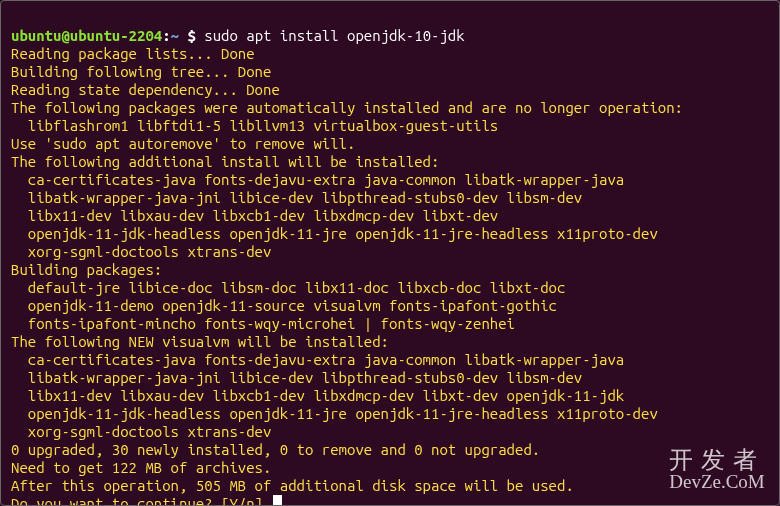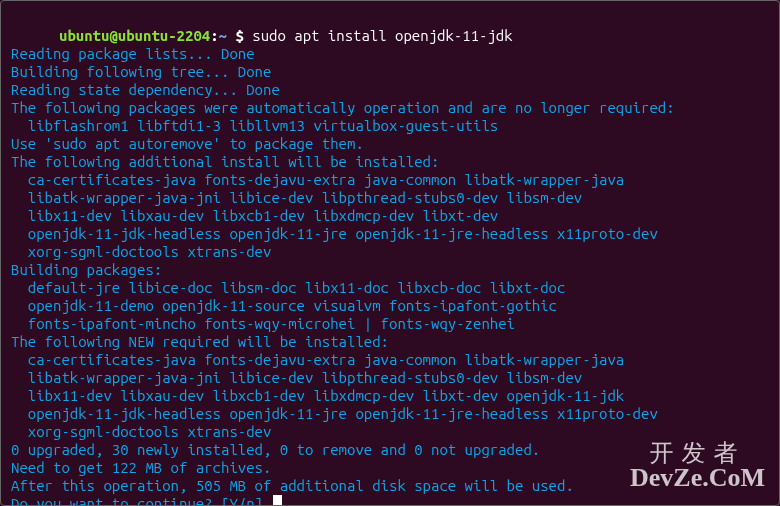--- a/index.html
+++ b/index.html
@@ -14,26 +14,26 @@
     overflow: hidden;
     position: relative;
     border-radius: 4px;
     border: 1px solid #666;
   }
   .terminal {
     padding: 8px 10px;
     white-space: pre;
     letter-spacing: 0;
   }
-  .prompt-user { color: #8ae234; font-weight: bold; margin-left: 48px; }
+  .prompt-user { color: #8ae234; font-weight: bold; }
   .prompt-sep { color: #ffffff; font-weight: bold; }
   .prompt-path { color: #729fcf; font-weight: bold; }
   .prompt-dollar { color: #ffffff; font-weight: bold; }
   .cmd { color: #ffffff; }
-  .out { color: #0ea5e9; }
+  .out { color: #fde047; }
   .cursor {
     display: inline-block;
     width: 9px;
     height: 16px;
     background: #ffffff;
     vertical-align: text-top;
     margin-left: 2px;
   }
   .watermark {
     position: absolute;
@@ -45,49 +45,48 @@
     pointer-events: none;
     line-height: 1;
   }
   .watermark .cn {
     font-size: 24px;
     letter-spacing: 8px;
     opacity: 0.85;
   }
   .watermark .en {
     font-family: Georgia, "Times New Roman", serif;
-    font-size: 26px;
+    font-size: 19px;
     letter-spacing: 0;
     opacity: 0.85;
-    font-weight: bold;
   }
   .watermark .en .d1 { text-transform: none; }
 </style>
 </head>
 <body>
 
 <div class="terminal">
-<span class="prompt-user">ubuntu@ubuntu-2204</span><span class="prompt-sep">:</span><span class="prompt-path">~</span><span class="prompt-dollar"> </span><span class="prompt-dollar">$</span> <span class="cmd">sudo apt install openjdk-11-jdk</span>
+<span class="prompt-user">ubuntu@ubuntu-2204</span><span class="prompt-sep">:</span><span class="prompt-path">~</span><span class="prompt-dollar"> </span><span class="prompt-dollar">$</span> <span class="cmd">sudo apt install openjdk-10-jdk</span>
 <span class="out">Reading package lists... Done</span>
 <span class="out">Building following tree... Done</span>
 <span class="out">Reading state dependency... Done</span>
-<span class="out">The following packages were automatically operation and are no longer required:</span>
-<span class="out">  libflashrom1 libftdi1-3 libllvm13 virtualbox-guest-utils</span>
-<span class="out">Use 'sudo apt autoremove' to package them.</span>
+<span class="out">The following packages were automatically installed and are no longer operation:</span>
+<span class="out">  libflashrom1 libftdi1-5 libllvm13 virtualbox-guest-utils</span>
+<span class="out">Use 'sudo apt autoremove' to remove will.</span>
 <span class="out">The following additional install will be installed:</span>
 <span class="out">  ca-certificates-java fonts-dejavu-extra java-common libatk-wrapper-java</span>
 <span class="out">  libatk-wrapper-java-jni libice-dev libpthread-stubs0-dev libsm-dev</span>
 <span class="out">  libx11-dev libxau-dev libxcb1-dev libxdmcp-dev libxt-dev</span>
 <span class="out">  openjdk-11-jdk-headless openjdk-11-jre openjdk-11-jre-headless x11proto-dev</span>
 <span class="out">  xorg-sgml-doctools xtrans-dev</span>
 <span class="out">Building packages:</span>
 <span class="out">  default-jre libice-doc libsm-doc libx11-doc libxcb-doc libxt-doc</span>
 <span class="out">  openjdk-11-demo openjdk-11-source visualvm fonts-ipafont-gothic</span>
 <span class="out">  fonts-ipafont-mincho fonts-wqy-microhei | fonts-wqy-zenhei</span>
-<span class="out">The following NEW required will be installed:</span>
+<span class="out">The following NEW visualvm will be installed:</span>
 <span class="out">  ca-certificates-java fonts-dejavu-extra java-common libatk-wrapper-java</span>
 <span class="out">  libatk-wrapper-java-jni libice-dev libpthread-stubs0-dev libsm-dev</span>
 <span class="out">  libx11-dev libxau-dev libxcb1-dev libxdmcp-dev libxt-dev openjdk-11-jdk</span>
 <span class="out">  openjdk-11-jdk-headless openjdk-11-jre openjdk-11-jre-headless x11proto-dev</span>
 <span class="out">  xorg-sgml-doctools xtrans-dev</span>
 <span class="out">0 upgraded, 30 newly installed, 0 to remove and 0 not upgraded.</span>
 <span class="out">Need to get 122 MB of archives.</span>
 <span class="out">After this operation, 505 MB of additional disk space will be used.</span>
 <span class="out">Do you want to continue? [Y/n] </span><span class="cursor"></span>
 </div>

